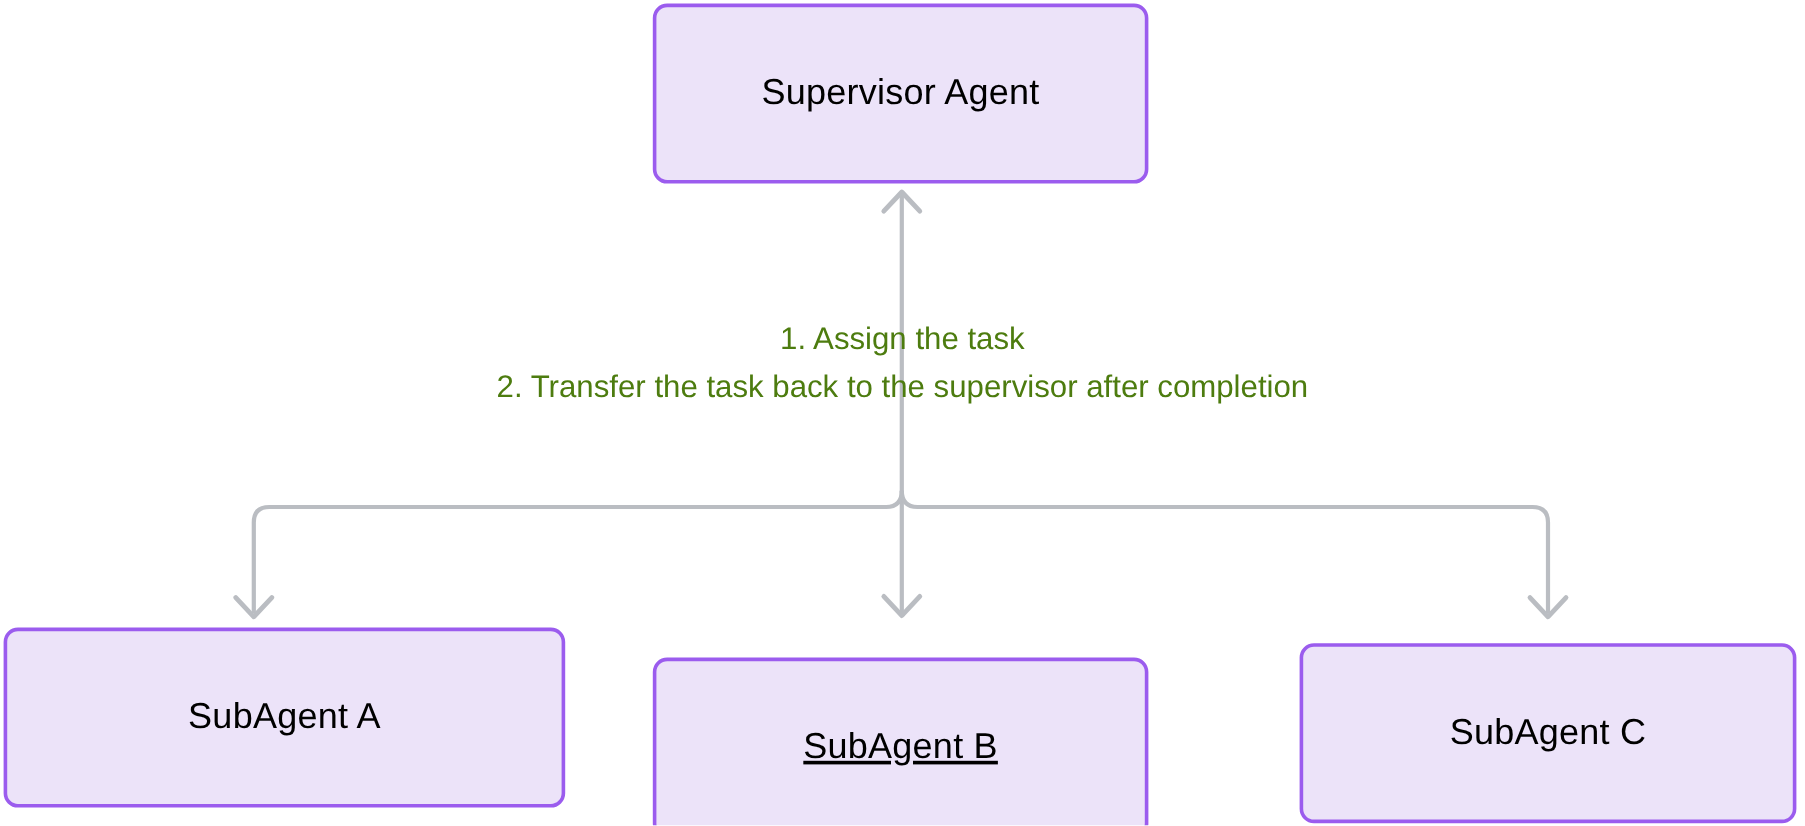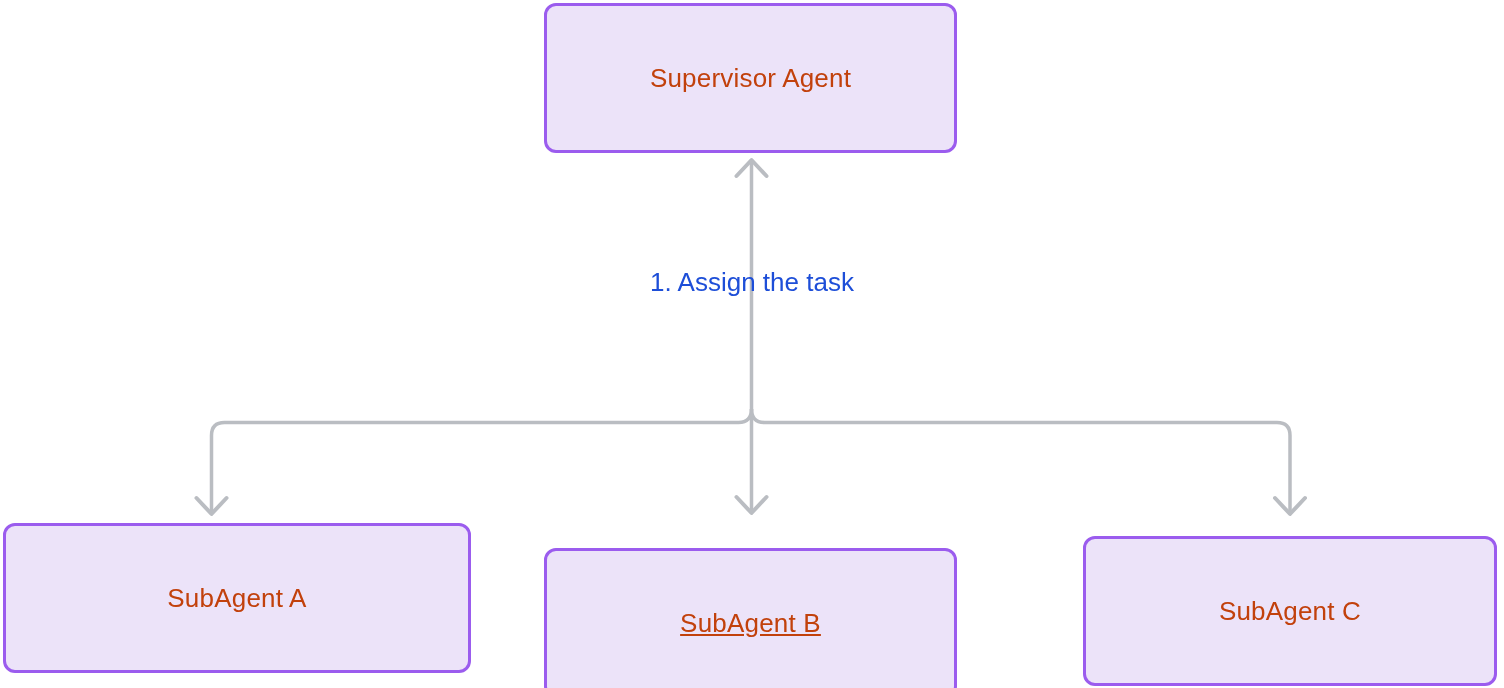--- a/index.html
+++ b/index.html
@@ -24,35 +24,35 @@
   }
   .node {
     position: absolute;
     box-sizing: border-box;
     background: #ece3f9;
     border: 3.5px solid #9b5cee;
     border-radius: 12px;
     display: flex;
     align-items: center;
     justify-content: center;
-    color: #c2410c;
-    font-size: 26px;
+    color: #000000;
+    font-size: 30px;
     letter-spacing: 0.2px;
   }
   .node-supervisor { left: 544px; top: 3px;   width: 413px; height: 150px; }
   .node-a          { left: 3px;   top: 523px; width: 468px; height: 150px; }
   .node-b          { left: 544px; top: 548px; width: 413px; height: 150px; text-decoration: underline; }
   .node-c          { left: 1083px;top: 523px; width: 414px; height: 150px; margin-top: 13px; }
   .edge-label {
     position: absolute;
     left: 0;
     top: 262px;
     width: 1504px;
     text-align: center;
-    color: #1d4ed8;
+    color: #4d7c0f;
     font-size: 26px;
     line-height: 40px;
   }
   .edge-path {
     fill: none;
     stroke: #babdc2;
     stroke-width: 3.5;
   }
   .arrowhead {
     fill: none;
@@ -76,20 +76,21 @@
     <path class="edge-path" d="M 751.5 409 Q 751.5 422.5 764.5 422.5 H 1277 Q 1290 422.5 1290 435.5 V 511"></path>
 
     <path class="arrowhead" d="M 736.5 176 L 751.5 160 L 766.5 176"></path>
     <path class="arrowhead" d="M 736.5 497 L 751.5 513 L 766.5 497"></path>
     <path class="arrowhead" d="M 196.5 498 L 211.5 514 L 226.5 498"></path>
     <path class="arrowhead" d="M 1275 498 L 1290 514 L 1305 498"></path>
   </svg>
 
   <div class="edge-label">
     <div>1. Assign the task</div>
+    <div>2. Transfer the task back to the supervisor after completion</div>
   </div>
 
   <div class="node node-supervisor">
     <span>Supervisor Agent</span>
   </div>
 
   <div class="node node-a">
     <span>SubAgent A</span>
   </div>
 

